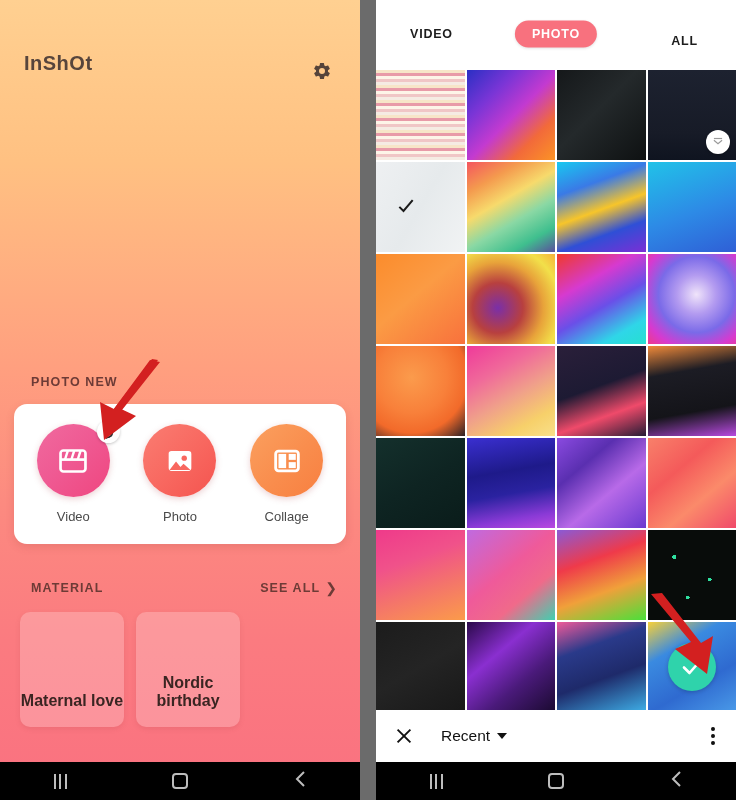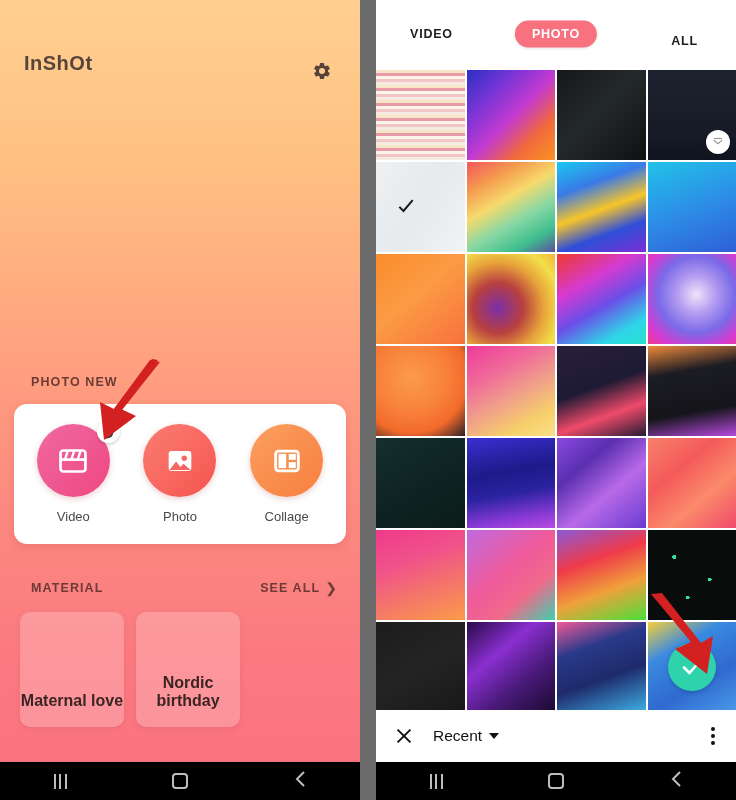--- a/index.html
+++ b/index.html
@@ -127,21 +127,21 @@
 
   
   .arrow-right { position:absolute; left:645px; top:592px; width:78px; height:86px; z-index:5; }
 
   .bottombar {
     position:absolute; left:0; bottom:38px; width:360px; height:52px; background:#fff;
     display:flex; align-items:center; padding:0 17px;
   }
   .x-btn { width:22px; height:22px; cursor:pointer; }
   .x-btn svg { width:22px; height:22px; stroke:#111; stroke-width:2.1; }
-  .recent-wrap { display:flex; align-items:center; gap:7px; margin-left:18px; cursor:pointer; }
+  .recent-wrap { display:flex; align-items:center; gap:7px; margin-left:26px; cursor:pointer; }
   .recent-txt { font-size:15.5px; color:#111; }
   .caret { width:0; height:0; border-left:5.5px solid transparent; border-right:5.5px solid transparent;
            border-top:6.5px solid #111; }
   .kebab { margin-left:auto; display:flex; flex-direction:column; gap:3.5px; cursor:pointer; padding:4px; }
   .kebab i { width:3.8px; height:3.8px; border-radius:50%; background:#111; display:block; }
 
   
   .navbar {
     position:absolute; bottom:0; width:360px; height:38px; background:#000;
     display:flex; align-items:center; justify-content:space-around;

